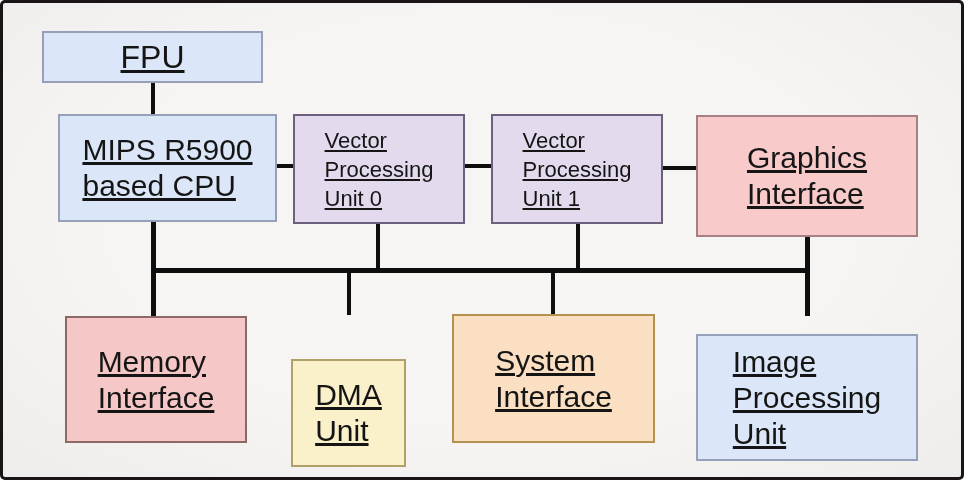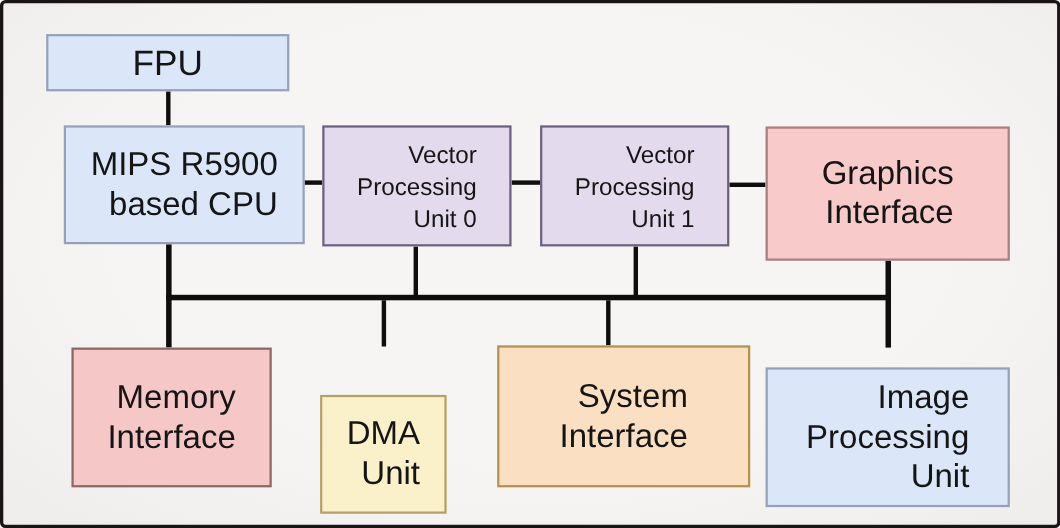--- a/index.html
+++ b/index.html
@@ -14,40 +14,41 @@
     font-family: "Liberation Sans", "DejaVu Sans", sans-serif;
     color: #151515;
     overflow: hidden;
   }
   .box {
     position: absolute;
     box-sizing: border-box;
     display: flex;
     align-items: center;
     justify-content: center;
-    text-align: right;
+    text-align: left;
     white-space: pre-line;
+    text-decoration: underline;
   }
   .box-lg  { font-size: 30px; line-height: 36px; }
   .box-med { font-size: 22px; line-height: 29px; }
   .blue   { background: #dbe7f8; border: 2px solid #96a0b8; }
   .purple { background: #e3dbed; border: 2px solid #6d5f7e; }
   .pink   { background: #f8caca; border: 2px solid #a87f82; }
   .pink2  { background: #f6c7c7; border: 2px solid #8a6a63; }
   .yellow { background: #faf0ca; border: 2px solid #b1a167; }
   .peach  { background: #fbdfc2; border: 2px solid #b3914f; }
 
   #node-fpu    { left: 39px;  top: 28px;  width: 221px; height: 52px;  font-size: 32px; }
   #node-cpu    { left: 39px;  top: 111px; width: 219px; height: 108px; margin-left: 16px; }
   #node-vpu0   { left: 290px; top: 111px; width: 172px; height: 110px; }
   #node-vpu1   { left: 488px; top: 111px; width: 172px; height: 110px; }
   #node-gif    { left: 693px; top: 112px; width: 222px; height: 122px; }
   #node-mem    { left: 62px;  top: 313px; width: 182px; height: 127px; }
   #node-dma    { left: 288px; top: 312px; width: 115px; height: 108px; margin-top: 44px; }
-  #node-sif    { left: 449px; top: 311px; width: 230px; height: 129px; }
+  #node-sif    { left: 449px; top: 311px; width: 203px; height: 129px; }
   #node-ipu    { left: 693px; top: 331px; width: 222px; height: 127px; }
 
   .line { position: absolute; background: #0e0e0e; }
   #conn-fpu-cpu      { left: 148px; top: 80px;  width: 4px;   height: 31px; }
   #conn-cpu-vpu0     { left: 258px; top: 161px; width: 32px;  height: 4px;  }
   #conn-vpu0-vpu1    { left: 462px; top: 161px; width: 26px;  height: 4px;  }
   #conn-vpu1-gif     { left: 660px; top: 163px; width: 33px;  height: 4px;  }
   #conn-cpu-bus-mem  { left: 148px; top: 219px; width: 5px;   height: 94px; }
   #conn-vpu0-bus     { left: 373px; top: 221px; width: 4px;   height: 45px; }
   #conn-vpu1-bus     { left: 573px; top: 221px; width: 4px;   height: 45px; }

